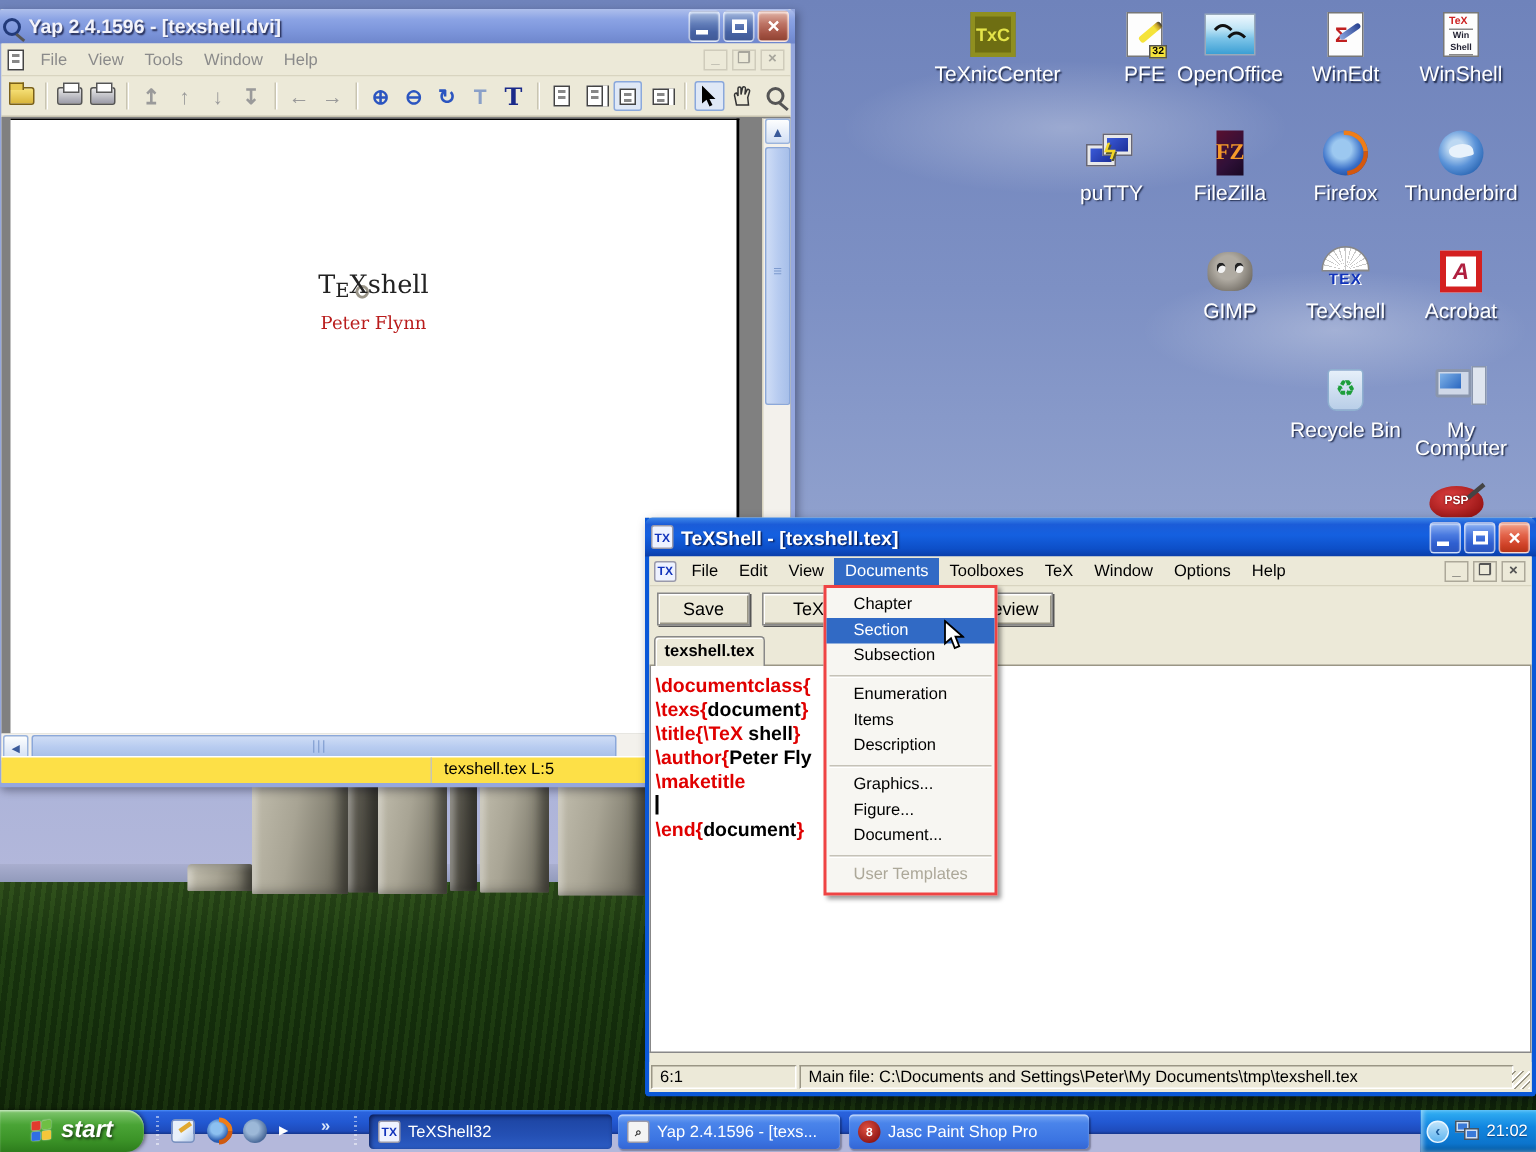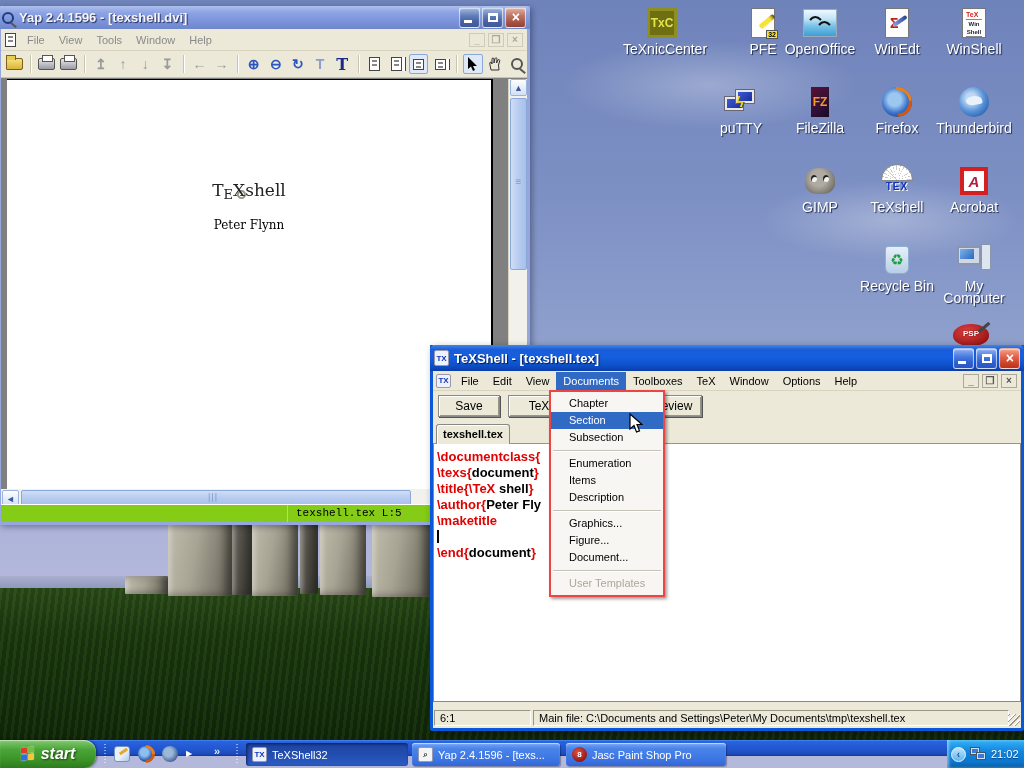--- a/index.html
+++ b/index.html
@@ -24,21 +24,21 @@
   
   .dicon { position:absolute; width:78px; text-align:center; cursor:default; }
   .dicon .img { width:34px; height:34px; margin:0 auto; position:relative; display:flex; align-items:center; justify-content:center; }
   .dicon .lbl { margin-top:3px; font-size:14px; color:#ffffff; text-shadow:1px 1px 1px rgba(20,30,60,.9); line-height:12px; }
 
   .ic-txc { width:30px; height:30px; background:#6e6e12; border:3px solid #8f8f1f; color:#e4e44a; font-weight:bold; font-size:12px; display:flex; align-items:center; justify-content:center; }
   .page-ic { width:24px; height:30px; background:#fdfdfd; border:1px solid #777; position:relative; }
   .pencil { position:absolute; width:18px; height:5px; background:linear-gradient(90deg,#f5e33a 70%,#caa42a 85%,#333 100%); transform:rotate(-40deg); top:10px; left:6px; border-radius:2px; }
   .badge32 { position:absolute; right:-4px; bottom:-2px; background:#f5e33a; border:1px solid #555; font-size:7px; font-weight:bold; padding:0 1px; color:#000; }
   .ic-ooo { width:34px; height:28px; background:linear-gradient(180deg,#eef8ff 0%,#bfe4f5 35%,#7cc4e8 60%,#3c9fd4 100%); border:1px solid #9ab; }
-  .ic-fz { width:18px; height:30px; background:linear-gradient(135deg,#5a1030 0%,#301038 60%,#180822 100%); color:#f59a2a; font-weight:bold; font-size:12px; display:flex; align-items:center; justify-content:center; }
+  .ic-fz { width:18px; height:30px; background:linear-gradient(135deg,#5a1030 0%,#301038 60%,#180822 100%); color:#f59a2a; font-weight:bold; font-size:15px; display:flex; align-items:center; justify-content:center;font-family:Liberation Serif, serif; }
   .ball { width:30px; height:30px; border-radius:50%; position:relative; overflow:hidden; }
   .ic-firefox { background:radial-gradient(circle at 42% 42%, #9cc8f0 0 26%, #3a70c8 55%, #1c4a9a 80%); }
   .ic-firefox:after { content:""; position:absolute; inset:-2px; border-radius:50%; border:5px solid transparent; border-top-color:#ef7d18; border-right-color:#d4580e; transform:rotate(40deg); }
   .ic-tbird { background:radial-gradient(circle at 40% 38%, #bcd8f2 0 20%, #5b93d8 50%, #1f5cab 85%); }
   .ic-tbird:after { content:""; position:absolute; left:7px; top:9px; width:16px; height:9px; background:#e8f2fb; border-radius:60% 90% 20% 80%; transform:rotate(-12deg); }
   .ic-gimp { width:30px; height:26px; background:radial-gradient(circle at 45% 40%, #b0aba2 0 35%, #79746c 75%, #55524c 100%); border-radius:45% 45% 40% 40%; position:relative; }
   .ic-gimp:before, .ic-gimp:after { content:""; position:absolute; top:7px; width:6px; height:7px; background:#f2f2f2; border-radius:50%; box-shadow:inset 1px 2px 0 #222; }
   .ic-gimp:before{ left:6px; } .ic-gimp:after{ right:6px; }
   .ic-shell { width:34px; height:34px; position:relative; text-align:center; }
   .shell-fan { width:32px; height:17px; margin:0 auto; border-radius:32px 32px 0 0; border:1px solid #888;
@@ -100,31 +100,31 @@
   .printer { width:17px; height:12px; background:linear-gradient(180deg,#e8e8e8,#9a9aa6); border:1px solid #555; border-radius:2px; position:relative; }
   .printer:before { content:""; position:absolute; left:3px; top:-4px; width:9px; height:5px; background:#fff; border:1px solid #555; }
   .mag { width:12px; height:12px; border:2px solid #555; border-radius:50%; position:relative; }
   .mag:after { content:""; position:absolute; right:-5px; bottom:-4px; width:7px; height:2px; background:#555; transform:rotate(40deg); }
 
   #yap-client { position:absolute; left:0; top:72px; width:526px; height:411px; background:#808080; overflow:hidden; }
   #dvi-page { position:absolute; left:6px; top:1px; width:486px; height:420px; background:#fff; border-top:1px solid #000; border-right:2px solid #000; }
   #dvi-title { position:absolute; left:0; top:100px; width:100%; text-align:center; font-family:"DejaVu Serif", serif; font-size:17px; color:#222; }
   #dvi-title .lowE { font-size:13px; position:relative; top:3px; }
   #dvi-marker { position:absolute; left:230px; top:110px; width:9px; height:9px; background:#9a9588; border-radius:50%; box-shadow:inset 0 0 0 2px #9a9588, inset 0 0 0 4px #fff; transform:rotate(45deg); }
-  #dvi-author { position:absolute; left:0; top:138px; width:100%; text-align:center; font-family:"DejaVu Serif", serif; font-size:12px; color:#000000; }
+  #dvi-author { position:absolute; left:0; top:128px; width:100%; text-align:center; font-family:"DejaVu Serif", serif; font-size:12px; color:#b91c1c; }
   #dvi-date { position:absolute; left:0; top:147px; width:100%; text-align:center; font-family:"DejaVu Serif", serif; font-size:12px; color:#333; }
 
   .vscroll { position:absolute; right:0; top:1px; width:19px; bottom:0; background:#f3f1ec; border-left:1px solid #d8d4c0; }
   .sbtn { position:absolute; left:1px; width:17px; height:17px; background:linear-gradient(180deg,#fdfefe,#d3e0f5); border:1px solid #9ab4dd; border-radius:2px; color:#3a5a9a; font-size:9px; text-align:center; line-height:16px; }
   .sthumb { position:absolute; left:1px; width:17px; background:linear-gradient(90deg,#cfddf6,#b8ccf0 50%,#a7bfe9); border:1px solid #8ba8da; border-radius:2px; }
   .sthumb:after { content:"≡"; position:absolute; left:0; right:0; top:50%; margin-top:-8px; text-align:center; color:#7d9ace; font-size:10px; }
   #yap-hscroll { position:absolute; left:0; right:0; top:483px; height:18px; background:#f3f1ec; }
   #yap-hthumb { position:absolute; left:20px; top:1px; width:390px; height:16px; background:linear-gradient(180deg,#cfddf6,#b8ccf0 50%,#a7bfe9); border:1px solid #8ba8da; border-radius:2px; }
   #yap-hthumb:after { content:"|||"; position:absolute; left:50%; margin-left:-8px; top:1px; color:#7d9ace; font-size:9px; letter-spacing:1px; }
-  #yap-status { position:absolute; left:0; right:0; bottom:0; height:18px; background:#84cc16; border-top:1px solid #fff; font-size:11px; display:flex;font-family:Liberation Mono, monospace; }
+  #yap-status { position:absolute; left:0; right:0; bottom:0; height:18px; background:#fde047; border-top:1px solid #fff; font-size:11px; display:flex; }
   #yap-status .pane1 { width:287px; border-right:1px solid #c9c5b2; }
   #yap-status .pane2 { padding:2px 8px; color:#000; }
 
   
   #texshell { left:430px; top:345px; width:594px; height:386px; z-index:40;
     border:3px solid #0a58d8; border-top:none; border-radius:0 0 3px 3px;
     box-shadow:3px 3px 8px rgba(0,0,20,.4); background:#ece9d8; }
   #texshell .titlebar { left:-3px; right:-3px; height:26px;
     background:linear-gradient(180deg,#3d87e8 0%,#1b5cd8 18%,#1460e0 45%,#0d4fc8 80%,#0a3da8 100%); }
   #ts-menubar { top:26px; height:20px; }

